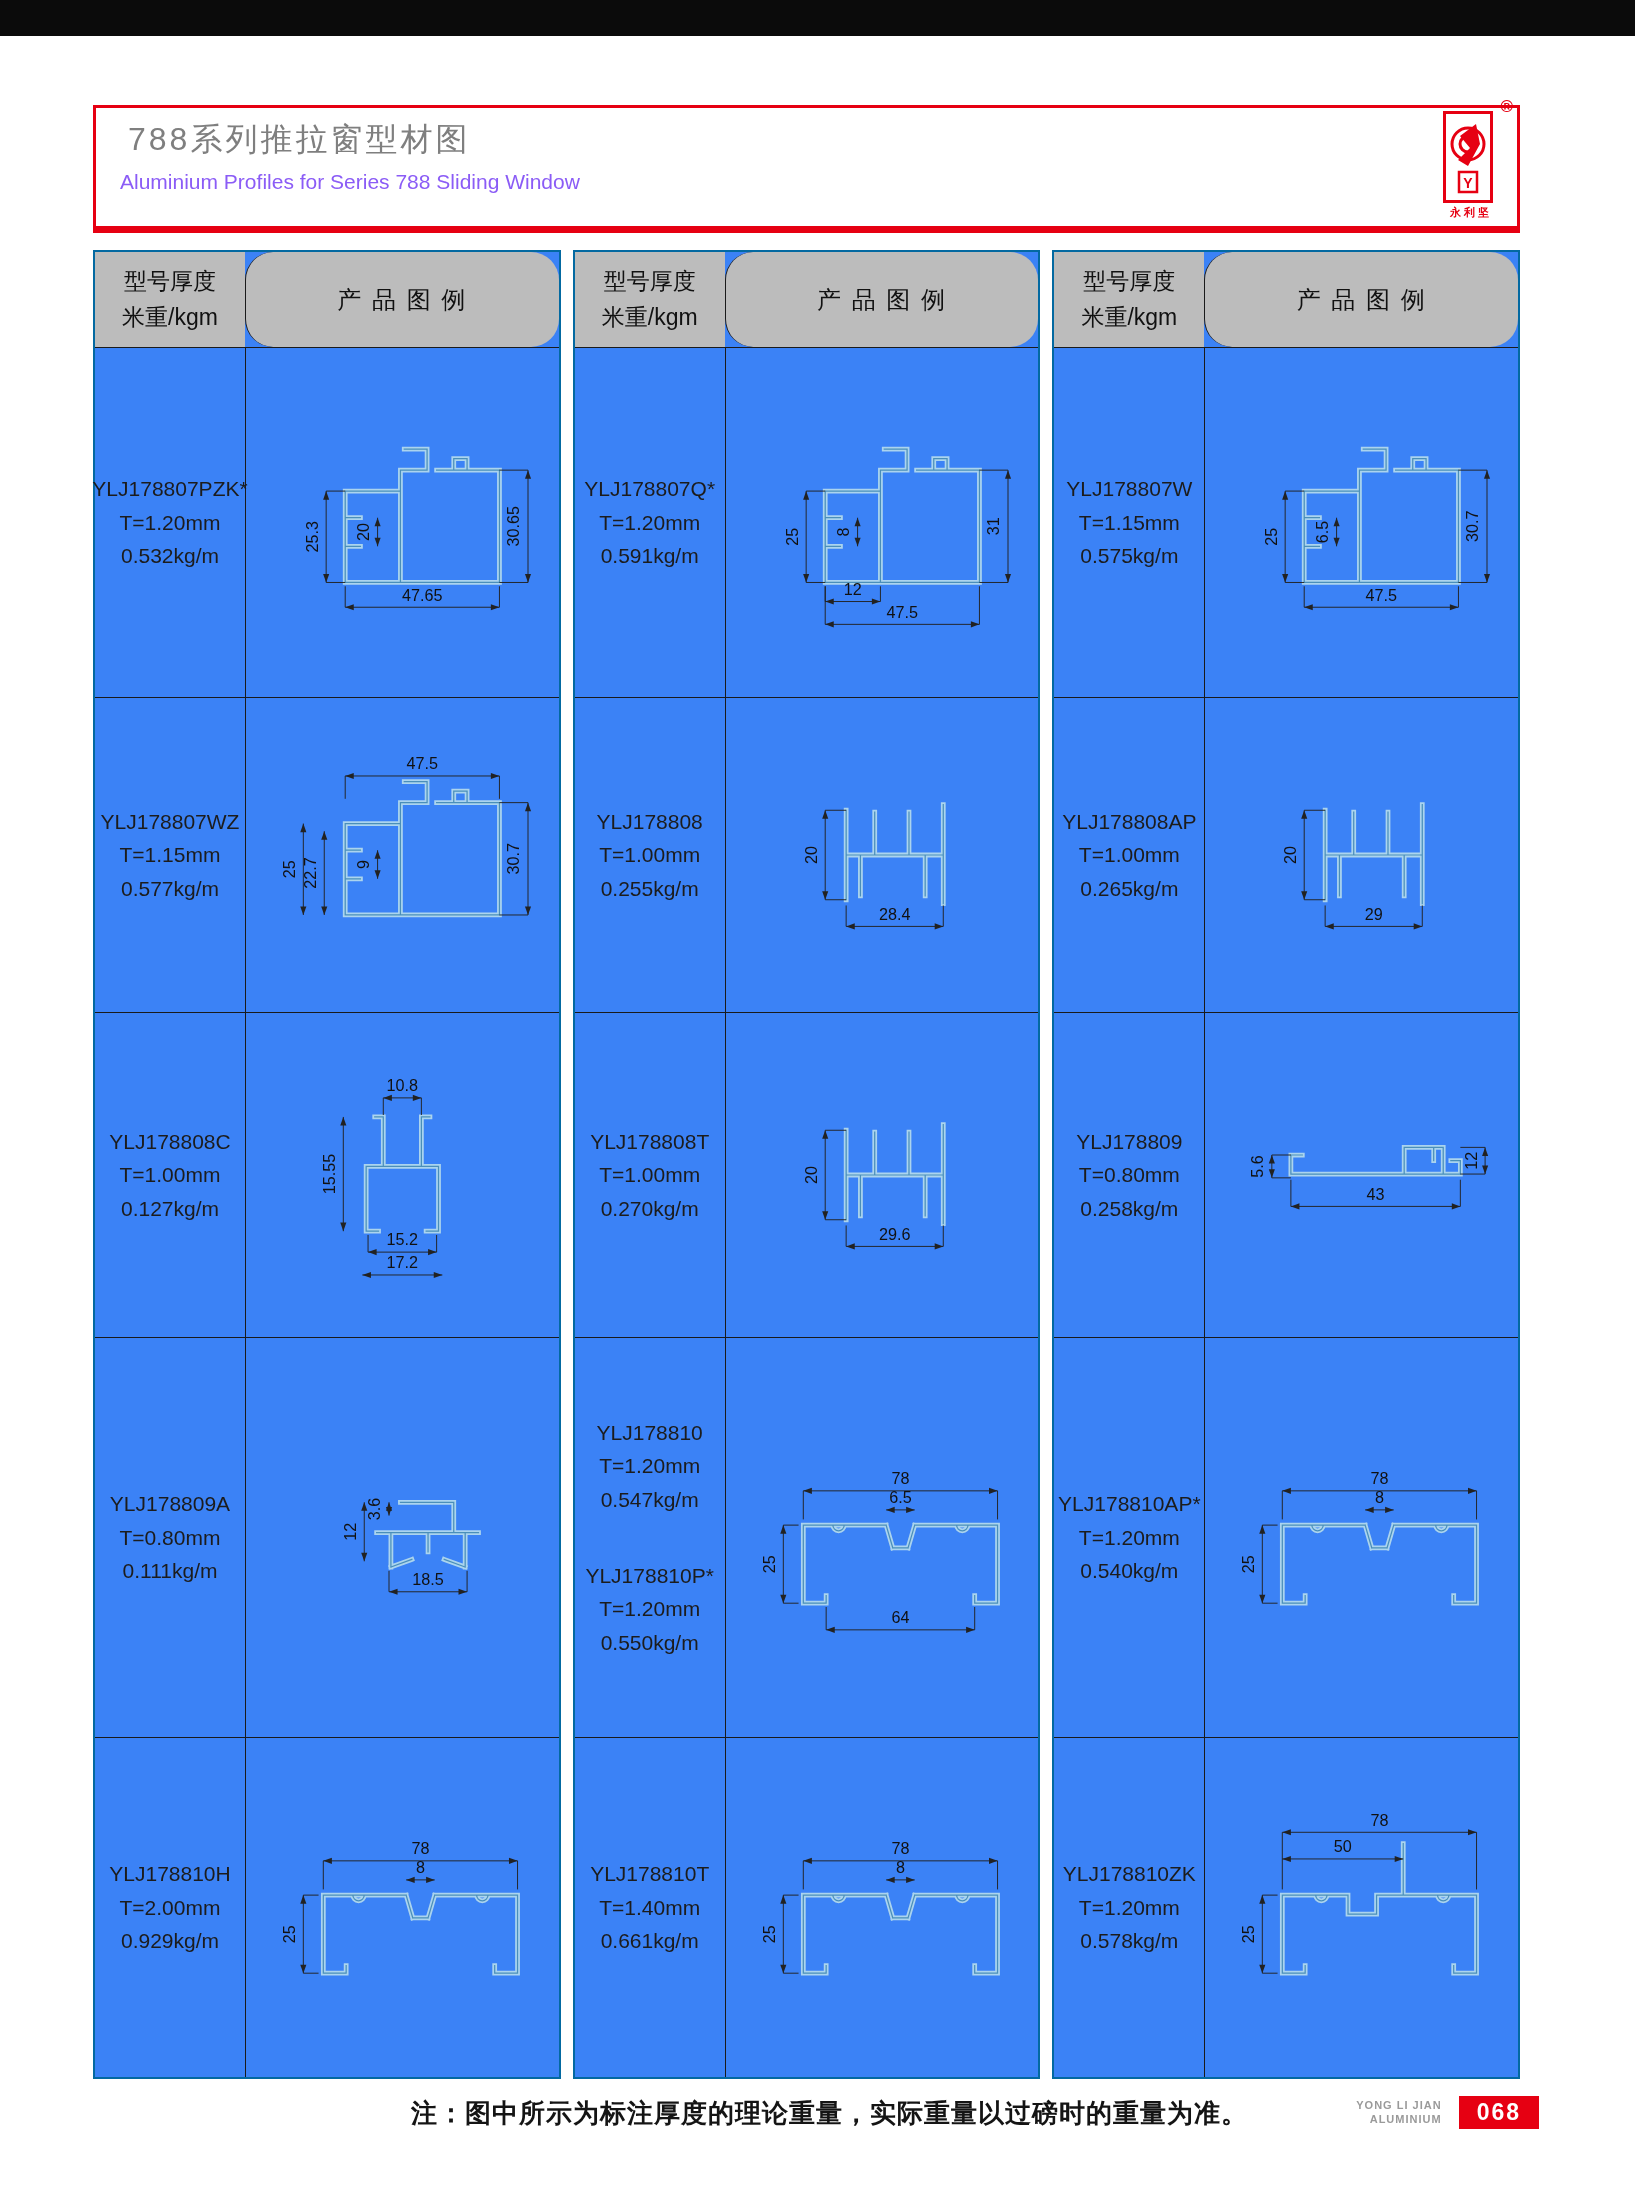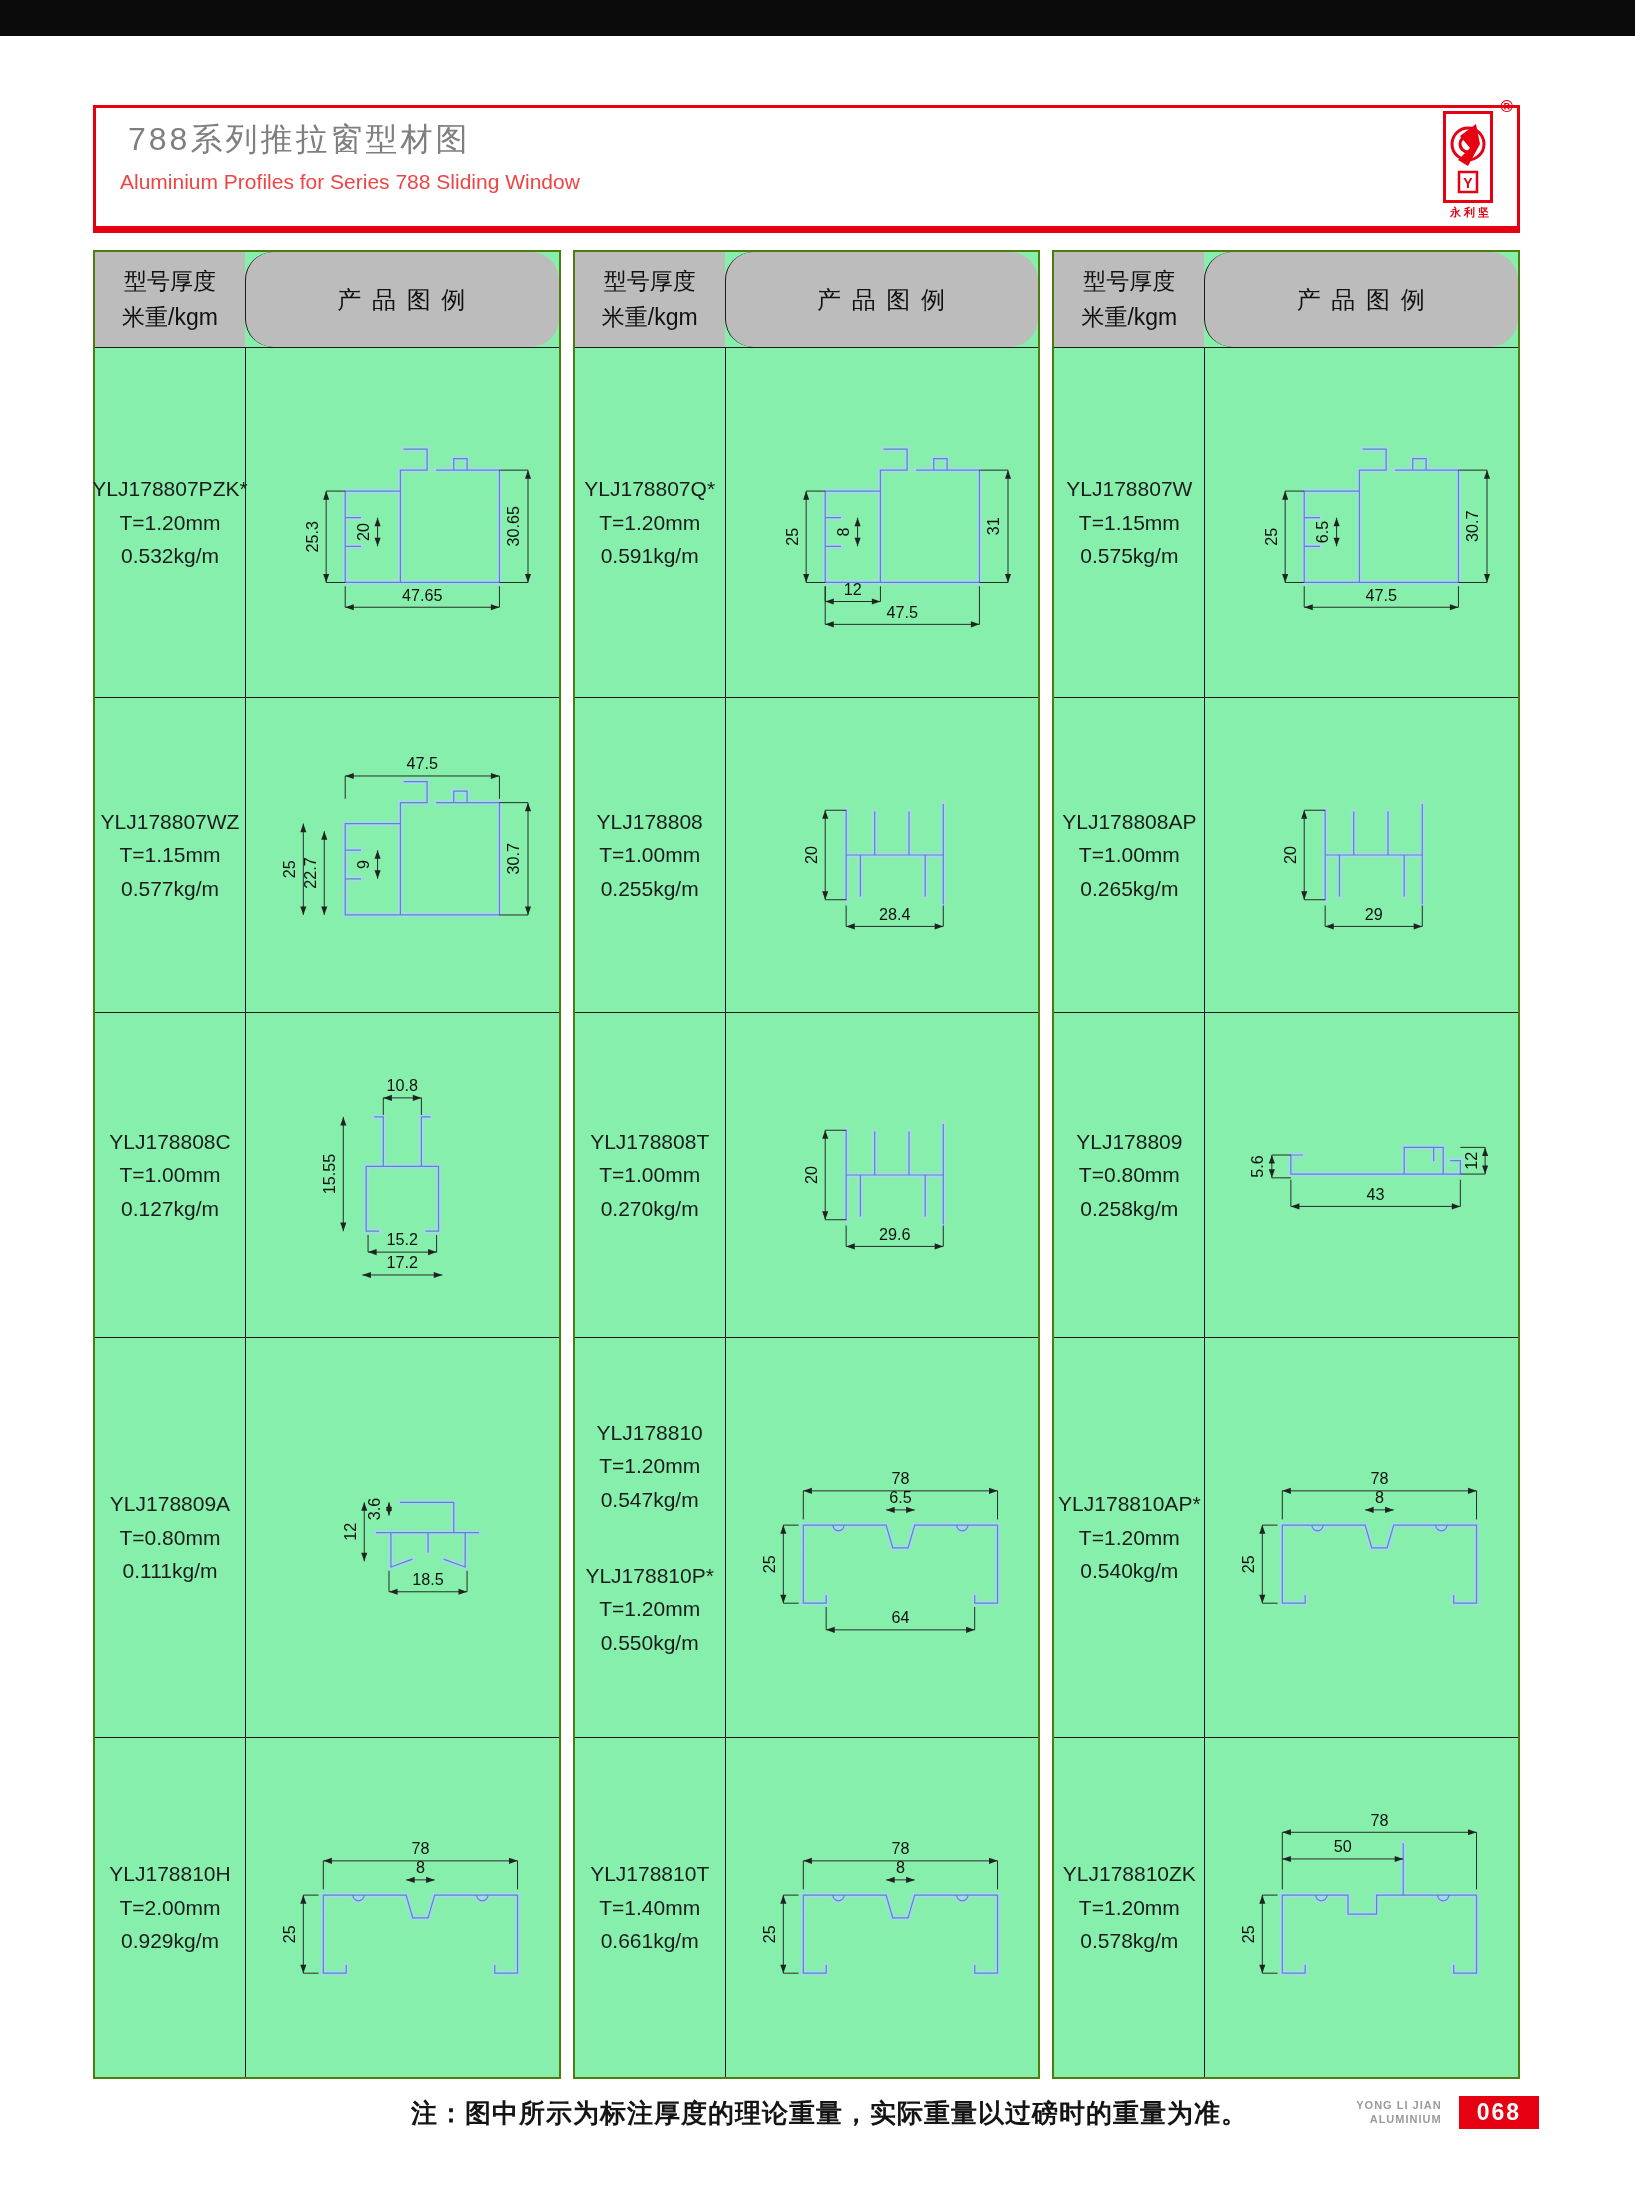--- a/index.html
+++ b/index.html
@@ -1,28 +1,28 @@
 <!DOCTYPE html>
 <html><head>
 <meta charset="utf-8">
 <style>
   html,body{margin:0;padding:0;background:#fff;}
   body{width:1635px;height:2203px;position:relative;font-family:"Liberation Sans",sans-serif;overflow:hidden;}
   .topbar{position:absolute;left:0;top:0;width:100%;height:36px;background:#0b0b0b;}
   .header-frame{position:absolute;left:93px;right:115px;top:105px;height:128px;border:3px solid #e60012;border-bottom-width:7px;box-sizing:border-box;background:#fff;}
   .title-cn{position:absolute;left:32px;top:10px;font-size:32px;color:#7f7f7f;letter-spacing:3px;font-weight:500;}
-  .title-en{position:absolute;left:24px;top:62px;font-size:21px;color:#ef4444;}
+  .title-en{position:absolute;left:24px;top:62px;font-size:21px;color:#8b5cf6;}
   .brand-row{position:absolute;right:12px;bottom:6px;display:flex;align-items:flex-end;}
   .brand-text{color:#e60012;font-size:41px;font-weight:bold;letter-spacing:1px;line-height:1;margin-right:16px;margin-bottom:10px;white-space:nowrap;}
   .logo-wrap{position:relative;width:56px;margin-right:6px;}
   .logo-box{width:50px;height:92px;border:3px solid #e60012;box-sizing:border-box;position:relative;}
   .logo-reg{position:absolute;top:-14px;right:-14px;color:#e60012;font-size:17px;font-weight:bold;}
   .logo-sub{color:#e60012;font-size:11px;letter-spacing:3px;text-align:center;margin-top:2px;white-space:nowrap;font-weight:bold;}
   #catalog{position:absolute;left:93px;top:250px;right:115px;display:flex;gap:12px;}
-  .group{flex:1;border:2px solid #4d7c0f;display:grid;grid-template-columns:150px 1fr;grid-template-rows:95px 350px 315px 325px 400px 340px;background:#86efac;}
+  .group{flex:1;border:2px solid #0369a1;display:grid;grid-template-columns:150px 1fr;grid-template-rows:95px 350px 315px 325px 400px 340px;background:#3b82f6;}
   .cell{border-top:1px solid #1a1a1a;border-left:1px solid #1a1a1a;box-sizing:border-box;display:flex;align-items:center;justify-content:center;}
   .cell.c0{border-left:none;}
   .cell.r0{border-top:none;}
   .hcell{background:#bcbcbc;flex-direction:column;font-size:23px;color:#111;line-height:1.55;font-weight:500;}
   .hcell .hline{white-space:nowrap;}
   .draw-h{font-size:24px;letter-spacing:2px;border-radius:28px;}
   .mcell{flex-direction:column;gap:42px;padding:6px 2px;}
   .mblock{text-align:center;font-size:21px;color:#1c1c1c;line-height:1.6;}
   .dcell{padding:4px;}
   .dcell svg{display:block;}

